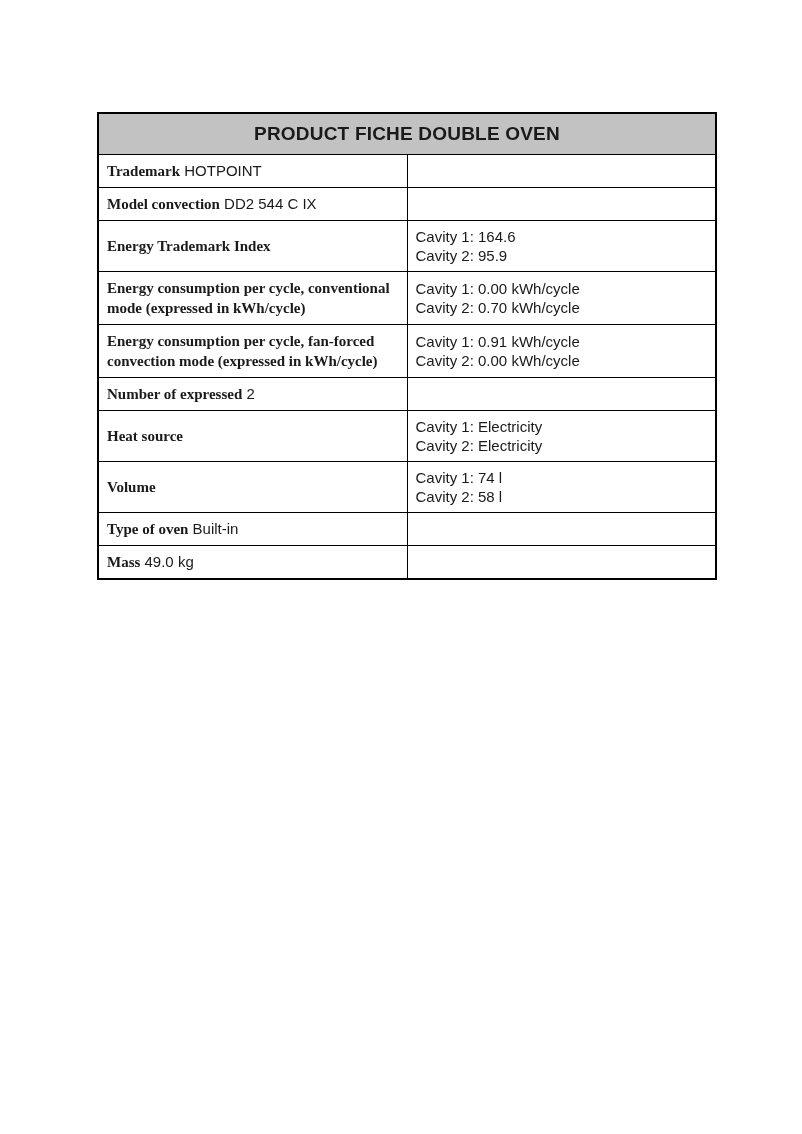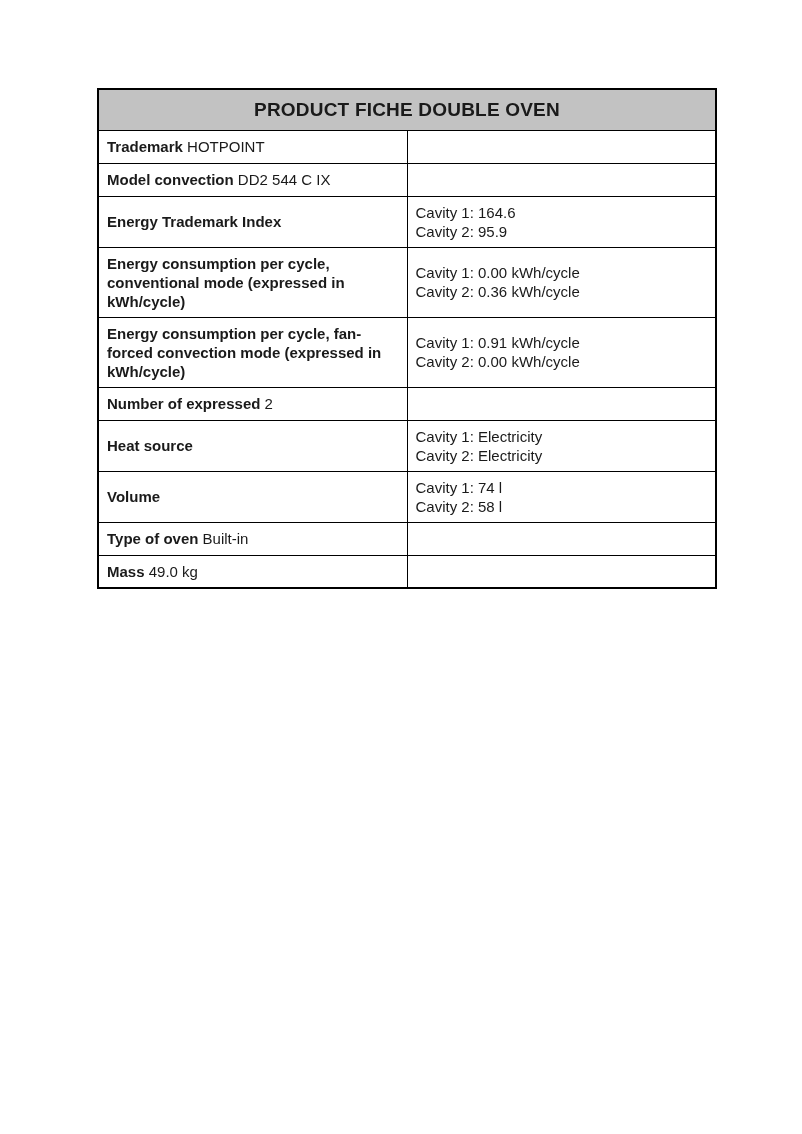--- a/index.html
+++ b/index.html
@@ -10,21 +10,21 @@
     color: #1a1a1a;
   }
   .page {
     position: relative;
     width: 802px; height: 1134px;
     background: #ffffff;
     overflow: hidden;
   }
   table.fiche {
     position: absolute;
-    left: 97px; top: 88px;
+    left: 97px; top: 112px;
     width: 620px;
     border-collapse: collapse;
     table-layout: fixed;
   }
   table.fiche, table.fiche td, table.fiche th {
     border: 1px solid #000000;
   }
   table.fiche { border: 2px solid #000000; }
   th.fiche-header {
     height: 41px;
@@ -38,21 +38,21 @@
   td {
     vertical-align: middle;
     font-size: 15px;
     line-height: 19px;
     padding: 6px 8px;
   }
   td.label-cell { width: 418px; }
   td.value-cell { width: 202px; }
   tr.row-single td { height: 33px; }
   tr.row-double td { height: 51px; }
-  .lbl { font-weight: bold; }
+  .lbl { font-weight: bold; font-family: Liberation Serif, serif; }
   .inline-val { font-weight: normal; }
 </style>
 </head>
 <body>
 
 <div class="page">
   <table class="fiche">
     <tbody>
         <tr>
       <th class="fiche-header" colspan="2">PRODUCT FICHE DOUBLE OVEN</th>
@@ -80,21 +80,21 @@
             <div>Cavity 1: 164.6</div>
             <div>Cavity 2: 95.9</div>
           </td>
     </tr>
 
 
     <tr class="row-double">
       <td class="label-cell"><span class="lbl">Energy consumption per cycle, conventional mode (expressed in kWh/cycle)</span> <span class="inline-val"></span></td>
       <td class="value-cell">
             <div>Cavity 1: 0.00 kWh/cycle</div>
-            <div>Cavity 2: 0.36 kWh/cycle</div>
+            <div>Cavity 2: 0.70 kWh/cycle</div>
           </td>
     </tr>
 
     <tr class="row-double">
       <td class="label-cell"><span class="lbl">Energy consumption per cycle, fan-forced convection mode (expressed in kWh/cycle)</span> <span class="inline-val"></span></td>
       <td class="value-cell">
             <div>Cavity 1: 0.91 kWh/cycle</div>
             <div>Cavity 2: 0.00 kWh/cycle</div>
           </td>
     </tr>

